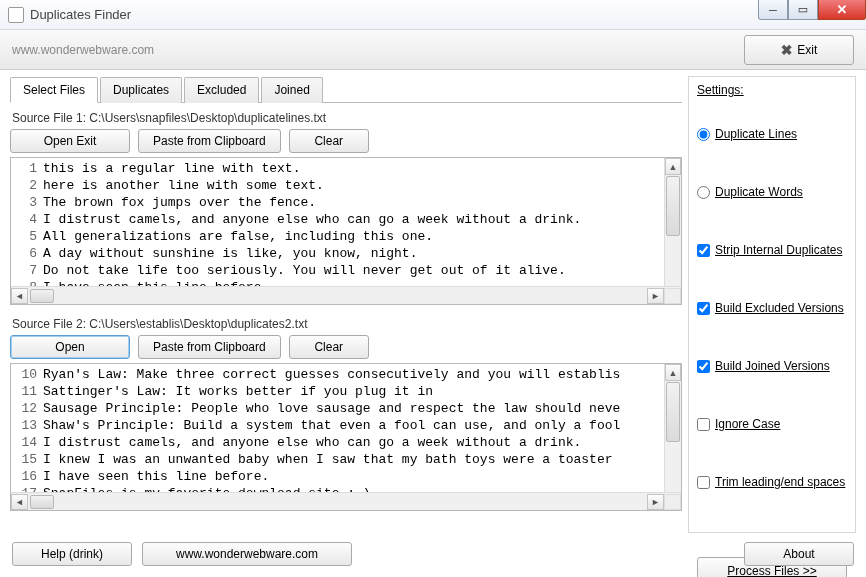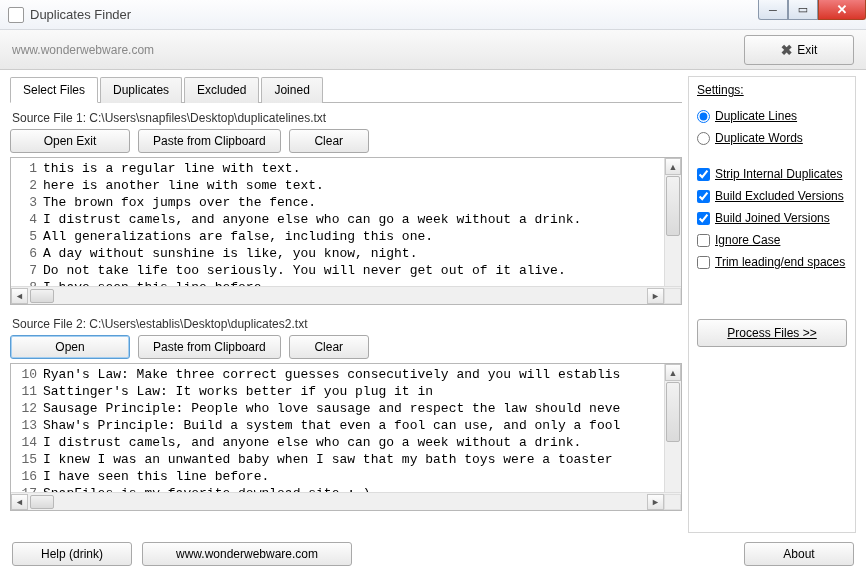--- a/index.html
+++ b/index.html
@@ -39,21 +39,21 @@
 .vscroll { position: absolute; right: 0; top: 0; bottom: 18px; width: 17px; background: #f0f0f0; border-left: 1px solid #ddd; }
 .vscroll .arrow { height: 17px; background: linear-gradient(#fdfdfd,#e6e6e6); border: 1px solid #c4c4c4; display:flex;align-items:center;justify-content:center;font-size:9px;color:#555;}
 .vscroll .thumb { margin:1px; height: 60px; background: linear-gradient(#f2f2f2,#dadada); border:1px solid #b8b8b8; border-radius:2px;}
 .hscroll { height: 18px; background: #f0f0f0; border-top: 1px solid #ddd; display:flex; align-items:center;}
 .hscroll .arrow { width:17px; height:16px; background:linear-gradient(#fdfdfd,#e6e6e6); border:1px solid #c4c4c4; display:flex;align-items:center;justify-content:center;font-size:9px;color:#555;}
 .hscroll .thumb { width:24px; height:14px; margin:0 2px; background:linear-gradient(#f2f2f2,#dadada); border:1px solid #b8b8b8; border-radius:2px;}
 .hscroll .track { flex:1; }
 .hscroll .corner { width:17px; height:16px; background:#efefef; border:1px solid #ddd;}
 
 .settings-head { font-weight: normal; margin-bottom: 8px; }
-.setting-opt { display: flex; align-items: center; gap: 5px; margin: 4px 0; cursor: default; }
+.setting-opt { display: flex; align-items: center; gap: 5px; margin: 22px 0; cursor: default; }
 .setting-opt input { margin: 0; }
 .spacer { height: 14px; }
 .process-btn { margin-top: 46px; width: 100%; padding: 6px 0; }
 
 .footer { height: 42px; border-top: 0; padding: 4px 12px 8px 12px; display: flex; align-items: center; gap: 10px; }
 .footer .grow { flex: 1; }
 
 .x-icon { font-weight: bold; font-size: 14px; color: #555; }
 </style>
 </head>

